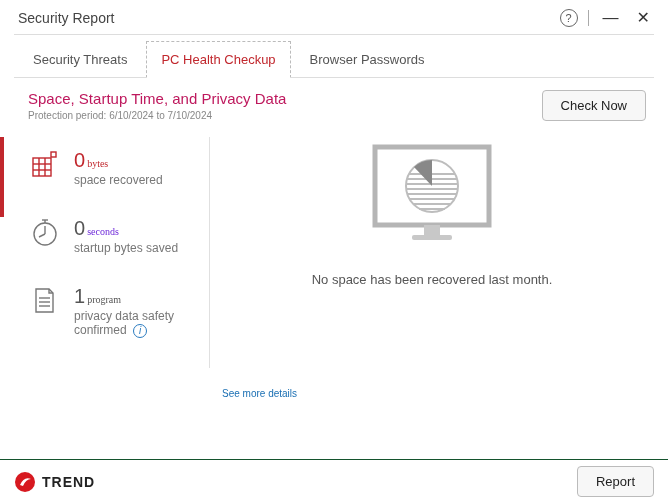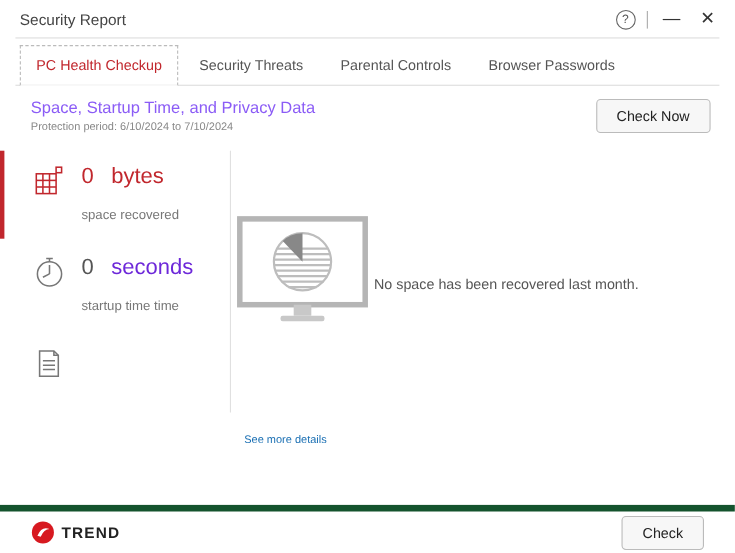--- a/index.html
+++ b/index.html
@@ -9,40 +9,40 @@
 .titlebar-right { display: flex; align-items: center; gap: 10px; }
 .help-icon { width: 18px; height: 18px; border: 1.5px solid #666; border-radius: 50%; display: flex; align-items: center; justify-content: center; font-size: 11px; color: #555; cursor: pointer; }
 .vline { width: 1px; height: 16px; background: #aaa; }
 .winbtn { font-size: 16px; color: #333; cursor: pointer; padding: 2px 4px; line-height: 1; }
 .hr { height: 1px; background: #ddd; margin: 0 14px; }
 .tabs { display: flex; padding: 0 18px; margin-top: 6px; gap: 4px; }
 .tab { padding: 10px 14px; font-size: 13px; color: #555; cursor: pointer; border: 1px solid transparent; border-bottom: none; }
 .tab.active { color: #c1272d; border: 1px dashed #bbb; border-bottom: 1px solid #fff; position: relative; }
 .hr2 { height: 1px; background: #ddd; margin: -1px 14px 0 14px; }
 .subheader { display: flex; justify-content: space-between; align-items: flex-start; padding: 12px 22px 8px 28px; }
-.section-title { font-size: 15px; color: #8b5cf6; margin-bottom: 3px; }
+.section-title { font-size: 15px; color: #be185d; margin-bottom: 3px; }
 .subtext { font-size: 10px; color: #888; }
 .btn { background: #f7f7f7; border: 1px solid #bbb; border-radius: 4px; padding: 7px 18px; font-size: 13px; cursor: pointer; color: #222; text-align: right; }
 .content { display: flex; padding: 8px 14px 0 14px; }
 .leftcol { width: 196px; border-right: 1px solid #e0e0e0; padding: 12px 0 0 0; position: relative; }
 .red-edge { position: absolute; left: -14px; top: 0; width: 4px; height: 80px; background: #c1272d; }
 .stat { display: flex; align-items: flex-start; gap: 14px; margin: 0 0 30px 16px; }
 .stat-icon { width: 30px; height: 30px; flex-shrink: 0; color: #666; }
 .stat-body { }
 .stat-val { font-size: 20px; }
 .stat-val.red { color: #c1272d; }
 .stat-val.gray { color: #555; }
-.stat-unit { font-size: 20px; margin-left: 16px; }
-.stat-label { font-size: 12px; color: #777; margin-top: 16px; }
+.stat-unit { font-size: 10px; margin-left: 2px; font-family: Liberation Serif, serif; }
+.stat-label { font-size: 12px; color: #777; margin-top: 1px; }
 .info-i { display: inline-flex; width: 14px; height: 14px; border: 1px solid #2a7bbf; border-radius: 50%; color: #2a7bbf; font-size: 10px; align-items: center; justify-content: center; margin-left: 3px; cursor: pointer; font-style: italic; }
-.rightcol { flex: 1; display: flex; flex-direction: row; align-items: center; padding-top: 4px; text-align: center; }
+.rightcol { flex: 1; display: flex; flex-direction: column; align-items: center; padding-top: 4px; text-align: center; }
 .monitor { margin-bottom: 18px; }
 .status-msg { font-size: 13px; color: #555; }
 .see-more { color: #1a6fb3; font-size: 10px; cursor: pointer; margin: 20px 0 0 222px; display: inline-block; }
-.footer { position: absolute; bottom: 0; left: 0; right: 0; height: 44px; border-top: 6px solid #14532d; display: flex; align-items: center; justify-content: space-between; padding: 0 28px; background: #fff; }
+.footer { position: absolute; bottom: 0; left: 0; right: 0; height: 44px; border-top: 1px solid #14532d; display: flex; align-items: center; justify-content: space-between; padding: 0 14px; background: #fff; }
 .logo { display: flex; align-items: center; gap: 6px; }
 .logo-mark svg { display: block; }
 .logo-text { font-size: 14px; font-weight: bold; letter-spacing: 1px; color: #222; }
 </style>
 </head>
 <body>
 
 
 
 <div class="titlebar">
@@ -50,23 +50,22 @@
   <div class="titlebar-right">
     <div class="help-icon">?</div>
     <div class="vline"></div>
     <div class="winbtn">—</div>
     <div class="winbtn">✕</div>
   </div>
 </div>
 <div class="hr"></div>
 
 <div class="tabs">
+  <div class="tab">Security Threats</div>
   <div class="tab active">PC Health Checkup</div>
-  <div class="tab">Security Threats</div>
-  <div class="tab">Parental Controls</div>
   <div class="tab">Browser Passwords</div>
 </div>
 <div class="hr2"></div>
 
 <div class="subheader">
   <div>
     <div class="section-title">Space, Startup Time, and Privacy Data</div>
     <div class="subtext">Protection period: 6/10/2024 to 7/10/2024</div>
   </div>
   <button class="btn">Check Now</button>
@@ -98,33 +97,37 @@
         <svg viewBox="0 0 30 30" stroke="#777" fill="none" stroke-width="1.4">
           <circle cx="15" cy="17" r="11"></circle>
           <line x1="15" y1="17" x2="15" y2="9"></line>
             <line x1="15" y1="17" x2="9" y2="20"></line>
           <line x1="12" y1="3" x2="18" y2="3"></line>
             <line x1="15" y1="3" x2="15" y2="6"></line>
         </svg>
       </div>
       <div class="stat-body">
         <div><span class="stat-val gray">0</span><span class="stat-unit" style="color:#6d28d9">seconds</span></div>
-        <div class="stat-label">startup time time</div>
+        <div class="stat-label">startup bytes saved</div>
       </div>
     </div>
 
     <div class="stat">
       <div class="stat-icon">
         <svg viewBox="0 0 30 30" stroke="#777" fill="none" stroke-width="1.4">
           <path d="M6 4 h13 l4 4 v19 h-17 z"></path>
           <path d="M19 4 v4 h4"></path>
           <line x1="9" y1="13" x2="20" y2="13"></line>
             <line x1="9" y1="17" x2="20" y2="17"></line>
             <line x1="9" y1="21" x2="20" y2="21"></line>
         </svg>
+      </div>
+      <div class="stat-body">
+        <div><span class="stat-val gray">1</span><span class="stat-unit" style="color:#555">program</span></div>
+        <div class="stat-label"><span>privacy data safety confirmed</span> <span class="info-i">i</span></div>
       </div>
     </div>
   </div>
 
   <div class="rightcol">
     <div class="monitor">
       <svg width="130" height="110" viewBox="0 0 130 110">
         <rect x="8" y="6" width="114" height="78" fill="none" stroke="#b5b5b5" stroke-width="5"></rect>
         <g stroke="#bdbdbd" stroke-width="2">
           <circle cx="65" cy="45" r="26" fill="none"></circle>
@@ -151,17 +154,17 @@
 <div class="footer">
   <div class="logo">
     <span class="logo-mark">
       <svg width="22" height="22" viewBox="0 0 22 22">
           <circle cx="11" cy="11" r="10" fill="#d71920"></circle>
           <path d="M6 14 Q10 5 17 8 Q12 8 9 15 Z" fill="#fff"></path>
         </svg>
     </span>
     <span class="logo-text">TREND</span>
   </div>
-  <button class="btn">Check</button>
+  <button class="btn">Report</button>
 </div>
 
 
 
 
 </body></html>

